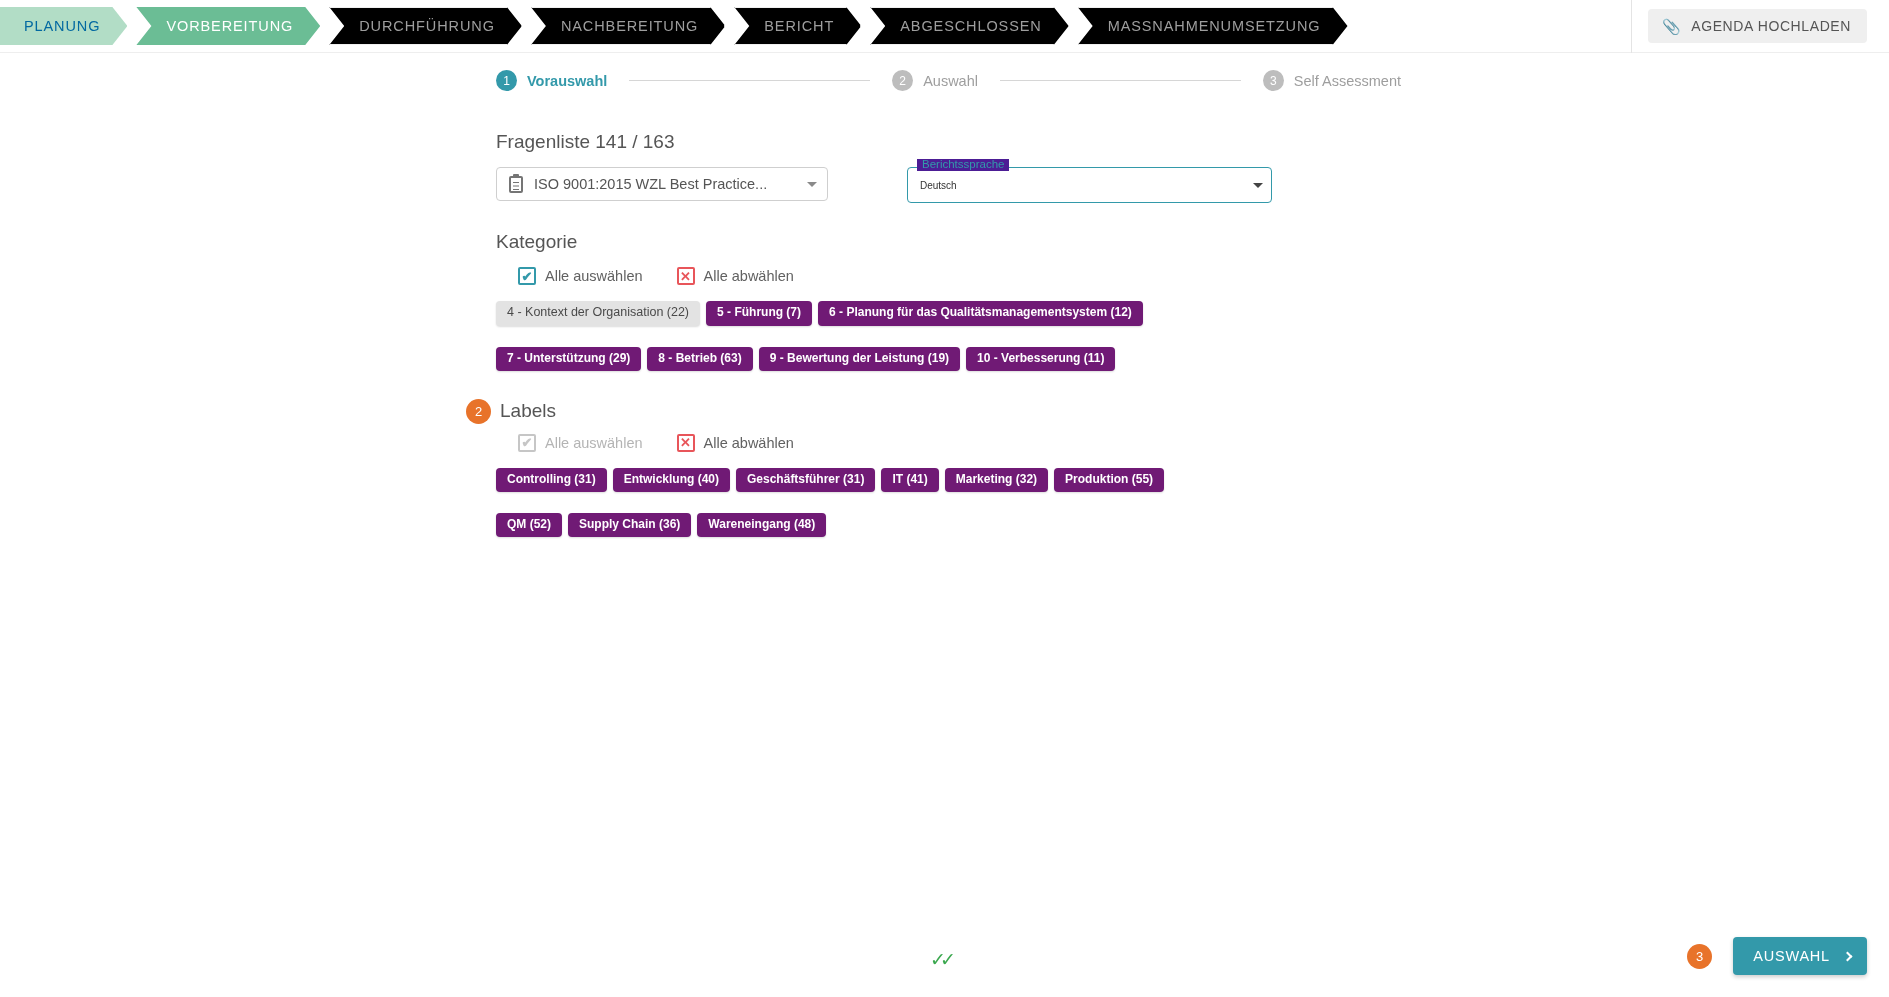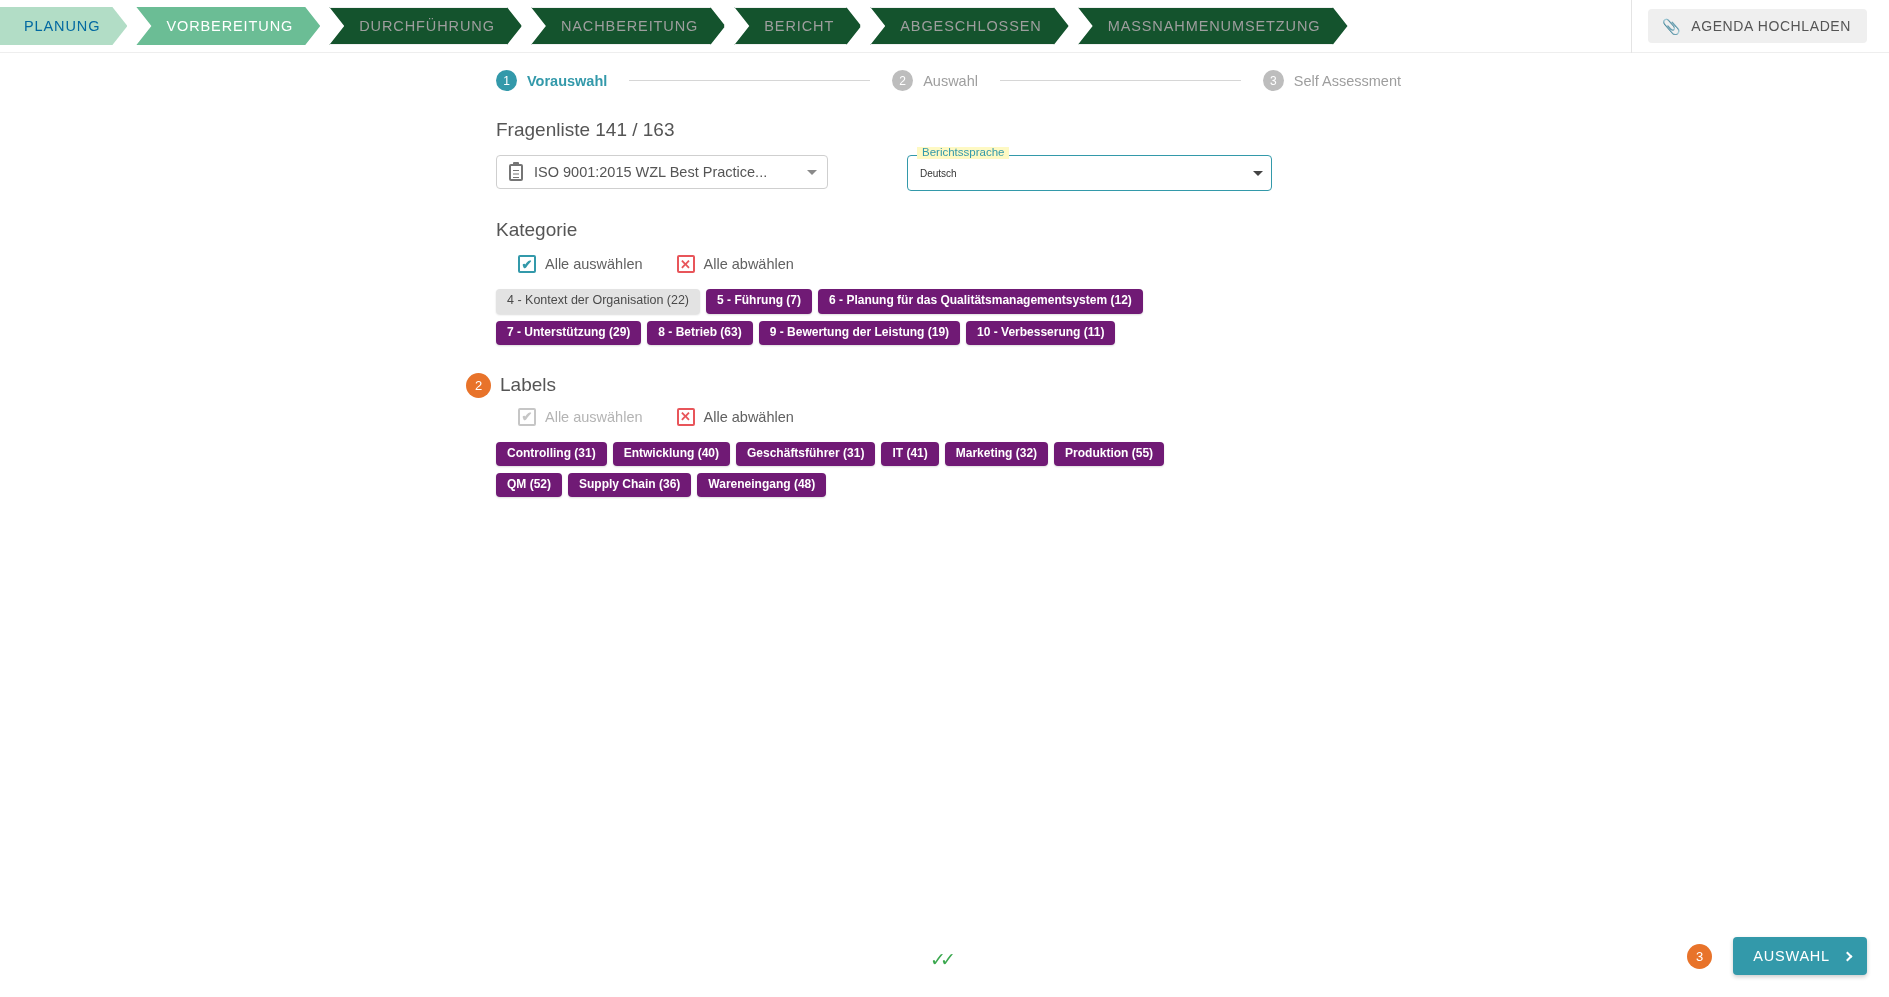--- a/index.html
+++ b/index.html
@@ -34,21 +34,21 @@
     height: 38px;
     display: flex;
     align-items: center;
     justify-content: center;
     padding: 0 26px 0 30px;
     margin-right: 9px;
     font-size: 14.5px;
     letter-spacing: 0.9px;
     white-space: nowrap;
     color: #9e9e9e;
-    background: #14532d;
+    background: #000000;
     border: 1px solid #f0f0f0;
     border-left: none;
     clip-path: polygon(0 0, calc(100% - 15px) 0, 100% 50%, calc(100% - 15px) 100%, 0 100%, 15px 50%);
   }
   .phase:first-child {
     clip-path: polygon(0 0, calc(100% - 15px) 0, 100% 50%, calc(100% - 15px) 100%, 0 100%);
     padding-left: 24px;
   }
   .phase.done {
     background: #b2ddc6;
@@ -116,21 +116,21 @@
     margin: 0 22px;
     min-width: 40px;
   }
 
   
   #main { position: relative; padding-left: 496px; padding-top: 28px; }
 
   .section-title {
     font-size: 19px;
     color: #555555;
-    margin: 0 0 14px 0;
+    margin: 12px 0 14px 0;
     font-weight: normal;
   }
 
   
   #select-row { display: flex; align-items: flex-start; }
 
   #fragenliste-select {
     width: 332px;
     height: 34px;
     border: 1px solid #cfcfcf;
@@ -191,21 +191,21 @@
     align-items: center;
     padding: 0 8px 0 12px;
     cursor: pointer;
     font-size: 10px;
     color: #333333;
   }
   #berichtssprache-legend {
     position: absolute;
     top: -8px;
     left: 10px;
-    background: #fef9c3;
+    background: #4c1d95;
     padding: 0 5px;
     font-size: 11.5px;
     color: #3399aa;
     line-height: 1;
   }
   #berichtssprache-select .caret { border-top-color: #444; }
 
   
   .toggle-row { display: flex; align-items: center; gap: 34px; margin: 4px 0 16px 22px; }
   .toggle-item { display: flex; align-items: center; gap: 9px; cursor: pointer; }
@@ -219,21 +219,21 @@
     font-weight: bold;
     line-height: 1;
   }
   .toggle-box.check { border: 2px solid #3399aa; color: #3399aa; }
   .toggle-box.cross { border: 2px solid #e8555a; color: #e8555a; }
   .toggle-box.disabled { border: 2px solid #c6c6c6; color: #c6c6c6; }
   .toggle-label { font-size: 14.5px; color: #616161; }
   .toggle-label.disabled { color: #b4b4b4; }
 
   
-  .chip-group { display: flex; flex-wrap: wrap; gap: 7px 6px; max-width: 660px; }
+  .chip-group { display: flex; flex-wrap: wrap; gap: 21px 6px; max-width: 660px; }
   .chip-group.labels { max-width: 730px; }
   .chip {
     background: #701a75;
     color: #ffffff;
     border-radius: 4px;
     padding: 5px 11px 6px 11px;
     font-size: 12px;
     font-weight: bold;
     line-height: 1.1;
     white-space: nowrap;

